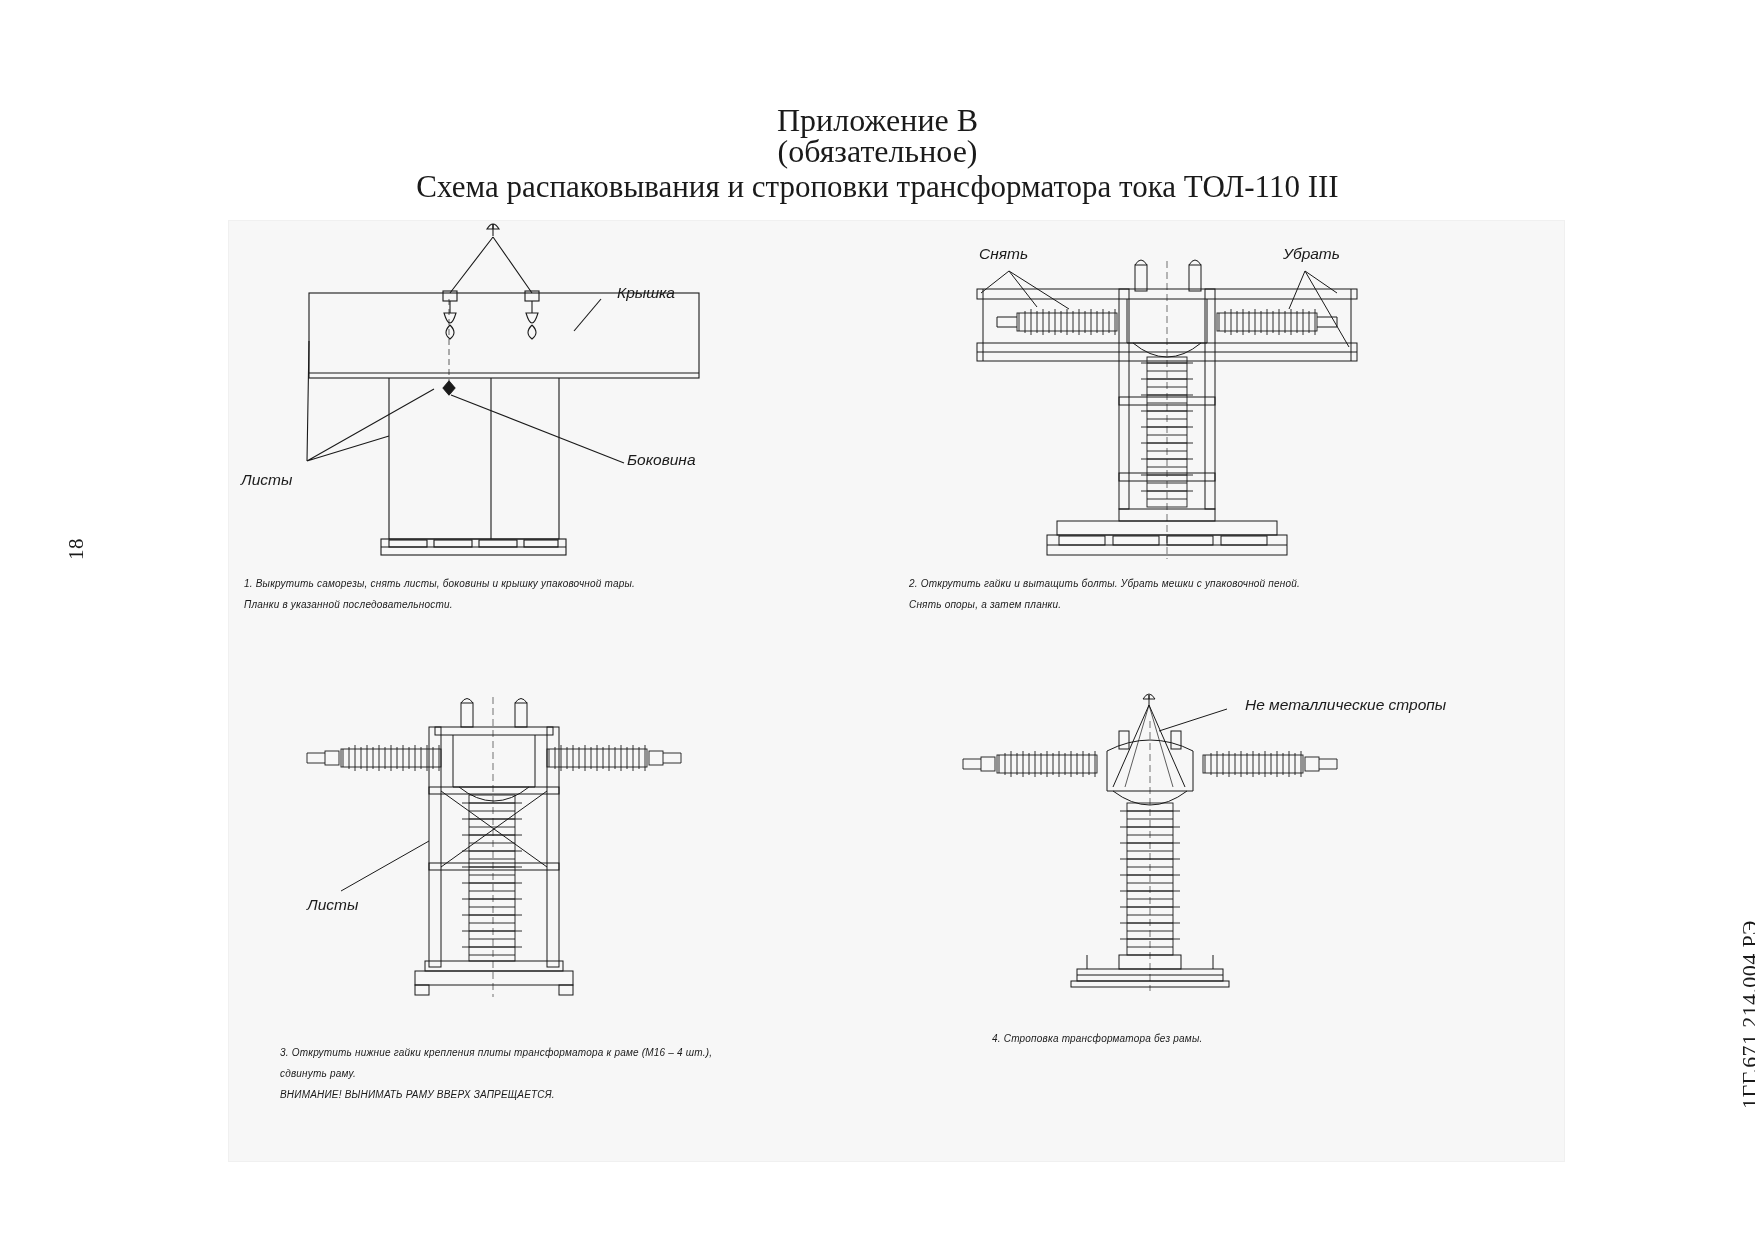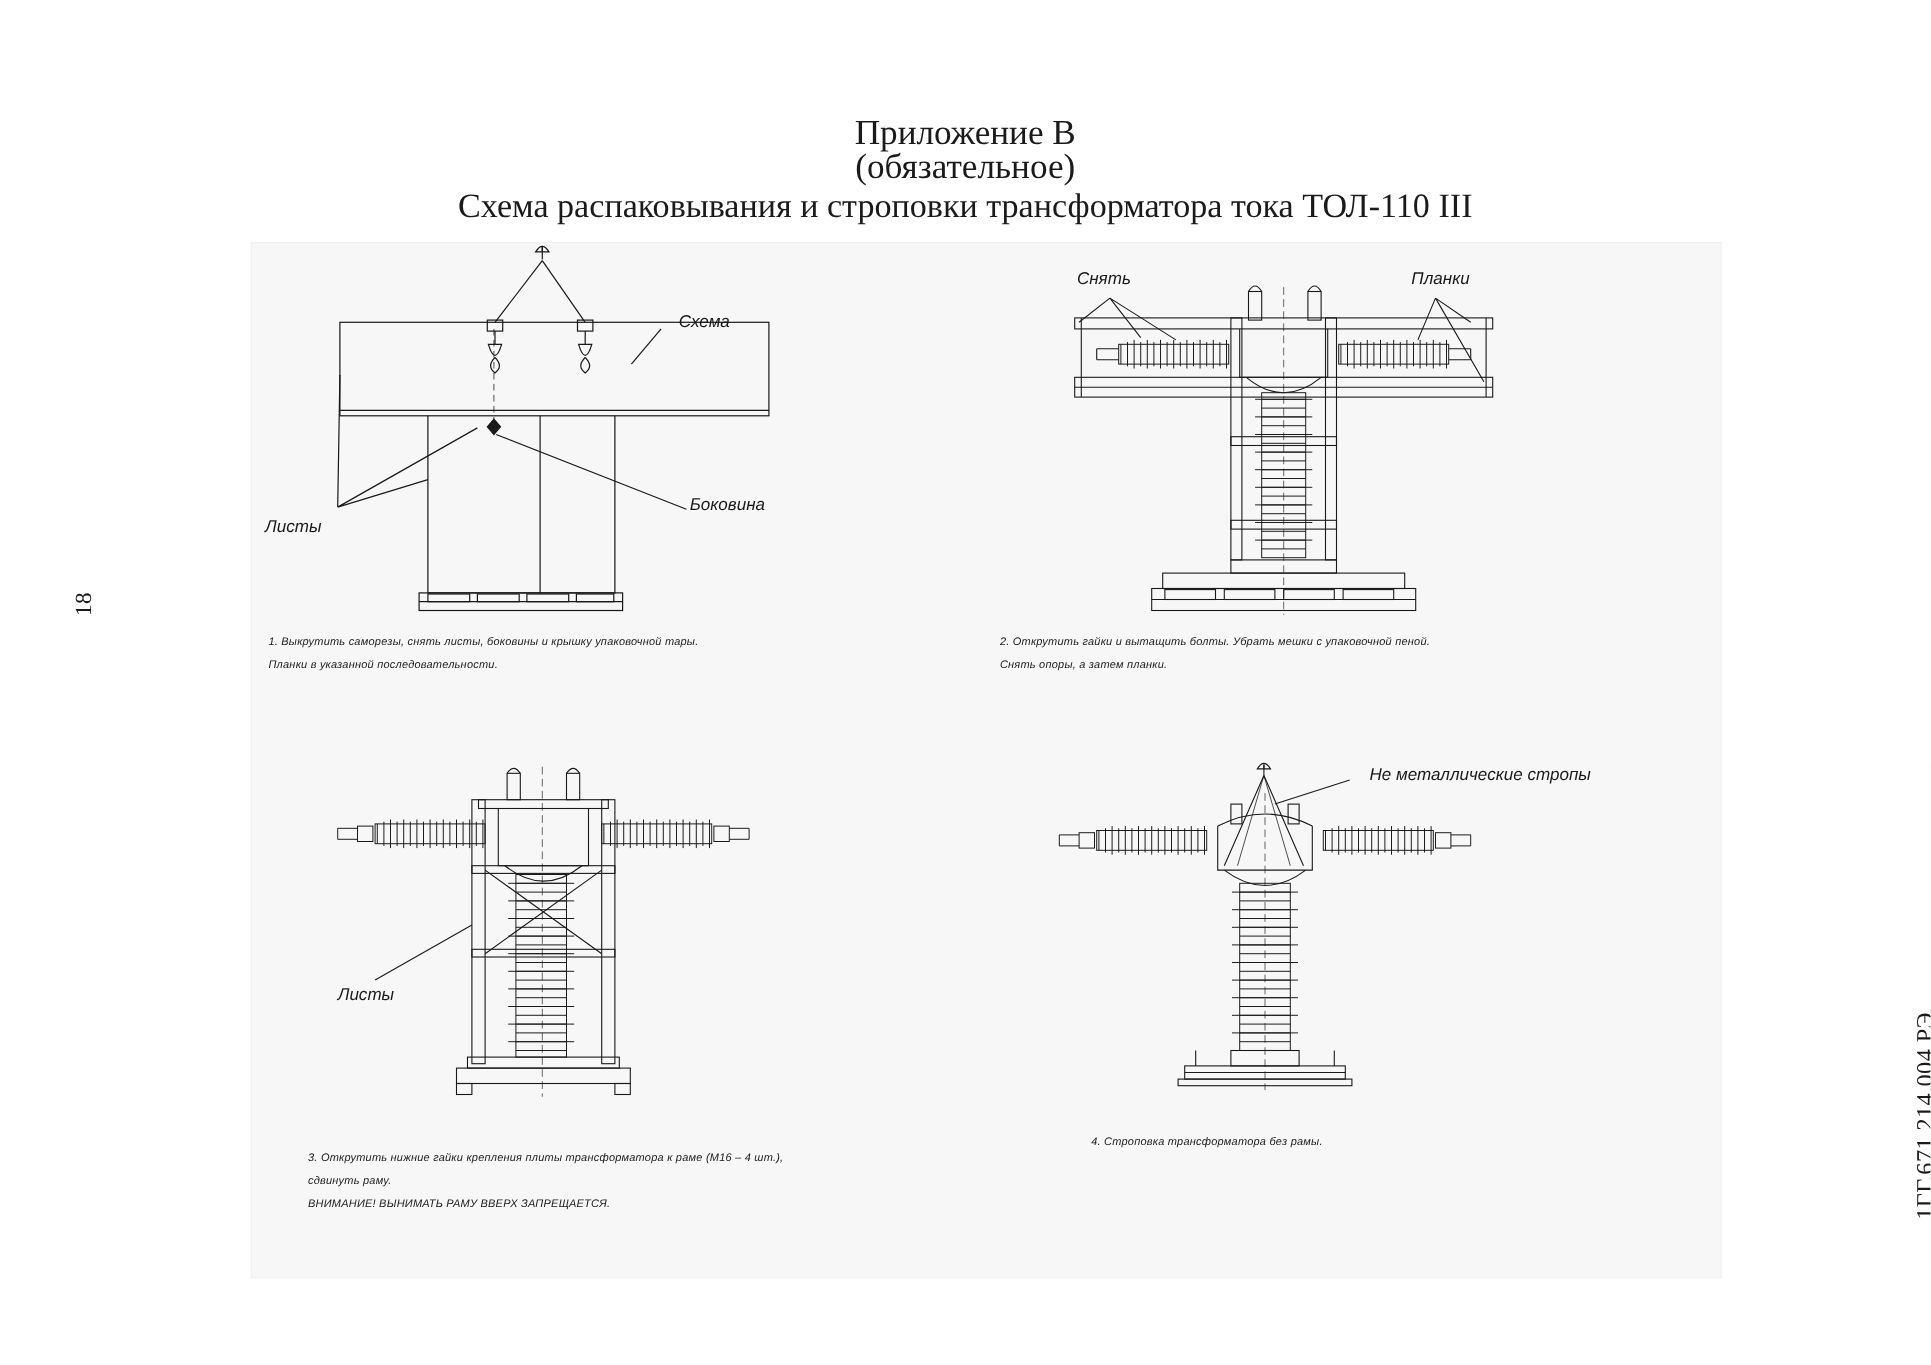--- a/index.html
+++ b/index.html
@@ -154,21 +154,21 @@
         <line x1="220" y1="78" x2="220" y2="160" stroke-dasharray="6 4" stroke-width="0.7"></line>
 
         <path d="M345 110 L372 78"></path>
 
         <path d="M78 240 L80 120 M78 240 L160 215 M78 240 L205 168"></path>
 
         <path d="M222 174 L395 242"></path>
       </g>
     </svg>
 
-    <div class="label" style="left:388px; top:63px;">Схема</div>
+    <div class="label" style="left:388px; top:63px;">Крышка</div>
     <div class="label" style="left:12px; top:250px;">Листы</div>
     <div class="label" style="left:398px; top:230px;">Боковина</div>
 
     <div class="caption cap1">
       <div>1. Выкрутить саморезы, снять листы, боковины и крышку упаковочной тары.</div>
       <div>Планки в указанной последовательности.</div>
     </div>
   </div>
 
   <div class="quad q2">
@@ -226,21 +226,21 @@
 
         <path d="M112 50 L140 86 M112 50 L172 88 M112 50 L84 72"></path>
 
         <path d="M408 50 L440 72 M408 50 L452 126 M408 50 L392 88"></path>
 
         <line x1="270" y1="40" x2="270" y2="338" stroke-dasharray="7 4" stroke-width="0.6"></line>
       </g>
     </svg>
 
     <div class="label" style="left:82px; top:24px;">Снять</div>
-    <div class="label" style="left:386px; top:24px;">Планки</div>
+    <div class="label" style="left:386px; top:24px;">Убрать</div>
 
     <div class="caption cap2">
       <div>2. Открутить гайки и вытащить болты. Убрать мешки с упаковочной пеной.</div>
       <div>Снять опоры, а затем планки.</div>
     </div>
   </div>
 
   <div class="quad q3">
     <svg width="668" height="330" viewBox="0 0 668 330">
       <g fill="none" stroke="#1a1a1a" stroke-width="1.0">

